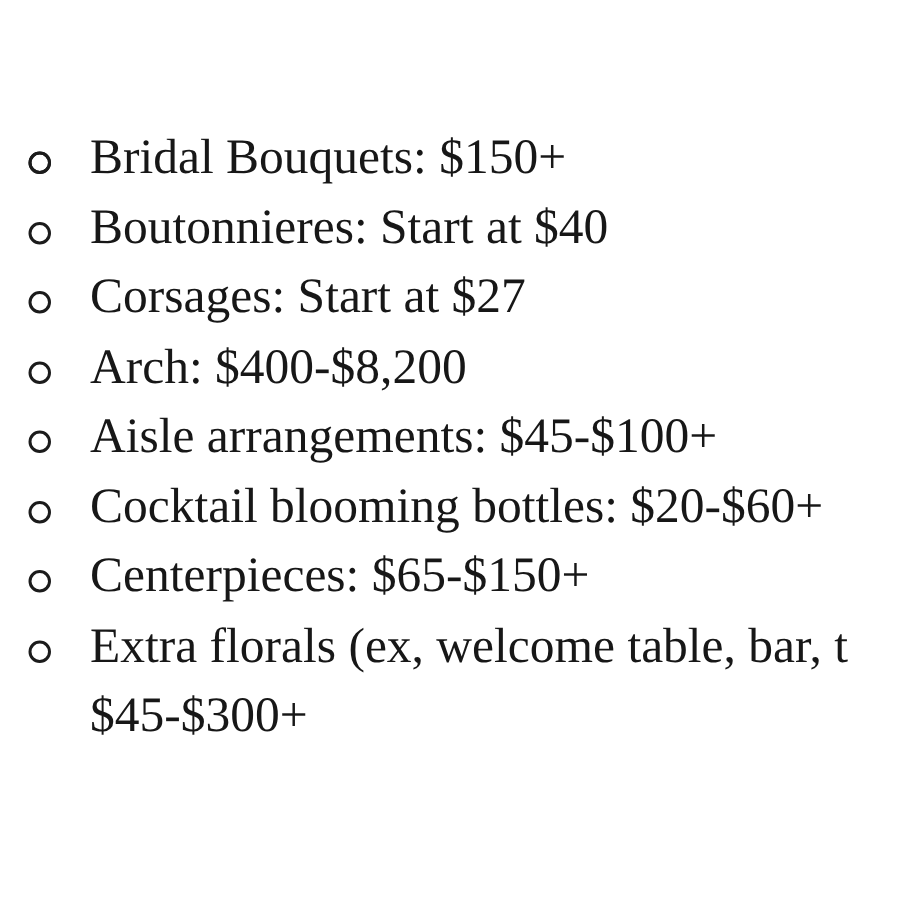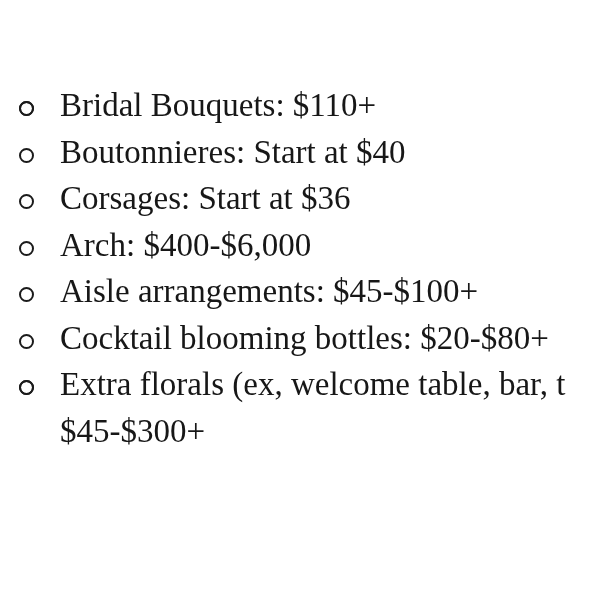--- a/index.html
+++ b/index.html
@@ -49,43 +49,44 @@
 </style>
 </head>
 <body>
 
 <ul class="doc-list">
   <li>
     <span class="bullet"></span>
   </li>
   <li>
     <span class="bullet"></span>
-    <span>Bridal Bouquets: $110+</span>
+    <span>Bridal Bouquets: $150+</span>
   </li>
   <li>
     <span class="bullet"></span>
     <span>Boutonnieres: Start at $40</span>
   </li>
   <li>
     <span class="bullet"></span>
-    <span>Corsages: Start at $36</span>
+    <span>Corsages: Start at $27</span>
   </li>
   <li>
     <span class="bullet"></span>
-    <span>Arch: $400-$6,000</span>
+    <span>Arch: $400-$8,200</span>
   </li>
   <li>
     <span class="bullet"></span>
     <span>Aisle arrangements: $45-$100+</span>
   </li>
   <li>
     <span class="bullet"></span>
-    <span>Cocktail blooming bottles: $20-$80+</span>
+    <span>Cocktail blooming bottles: $20-$60+</span>
   </li>
   <li>
     <span class="bullet"></span>
+    <span>Centerpieces: $65-$150+</span>
   </li>
   <li>
     <span class="bullet"></span>
     <span class="wrap-line">Extra florals (ex, welcome table, bar, t</span>
     <span class="wrap-line">$45-$300+</span>
   </li>
 </ul>
 
 </body></html>

